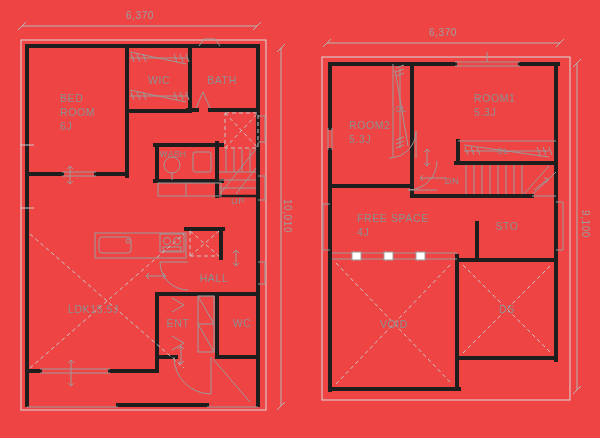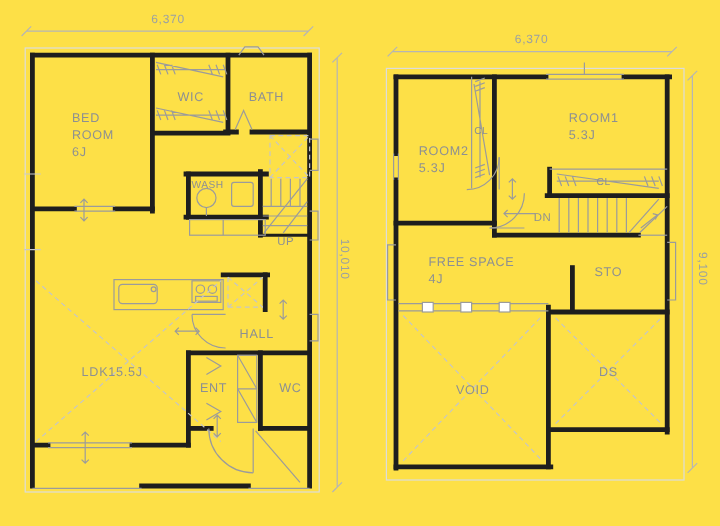--- a/index.html
+++ b/index.html
@@ -1,16 +1,16 @@
 <!DOCTYPE html>
 <html><head>
 <meta charset="utf-8">
 <style>
   html,body{margin:0;padding:0;background:#ffffff;}
-  .stage{width:600px;height:438px;background:#fde047;position:relative;overflow:hidden;}
+  .stage{width:600px;height:438px;background:#ef4444;position:relative;overflow:hidden;}
   svg{display:block;}
   
   .w{stroke:#1e1e1e;stroke-width:4;fill:none;stroke-linecap:square;}
   .w2{stroke:#1e1e1e;stroke-width:2.5;fill:none;stroke-linecap:square;}
   
   .t{stroke:#9b9b9b;stroke-width:1;fill:none;}
   .tw{stroke:#9b9b9b;stroke-width:1;fill:#ffffff;}
   
   .lt{stroke:#c9c9c9;stroke-width:1;fill:none;}
   .d{stroke:#c6c6c6;stroke-width:1;fill:none;stroke-dasharray:4 3;}

